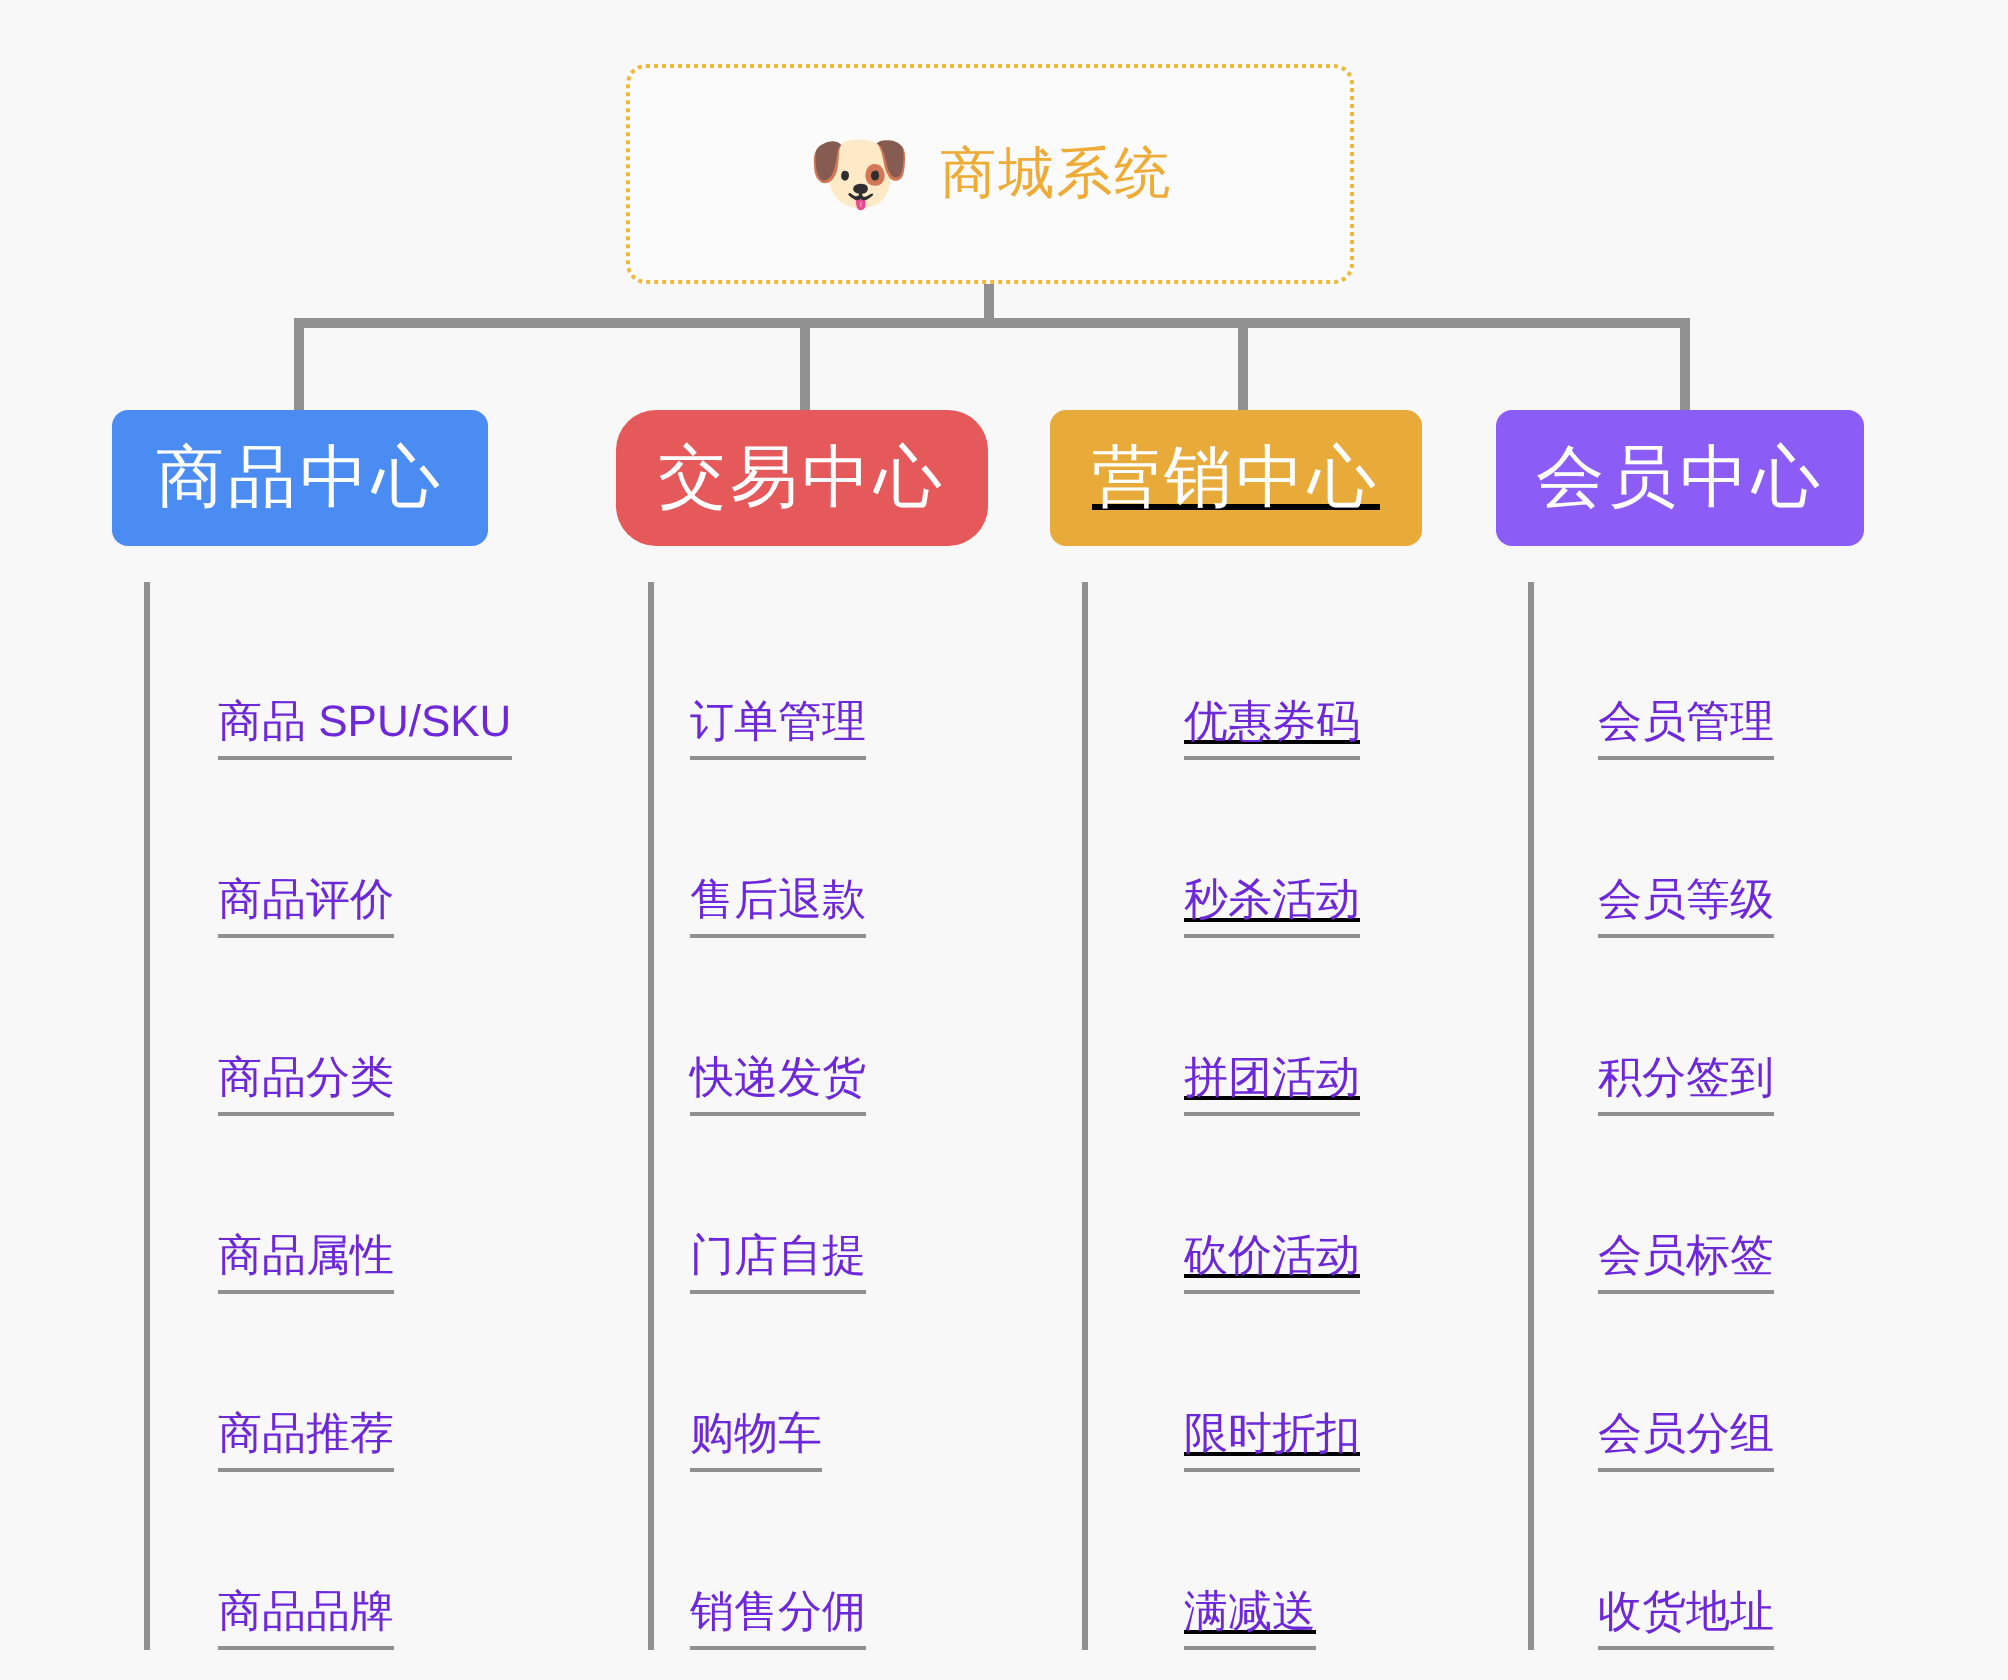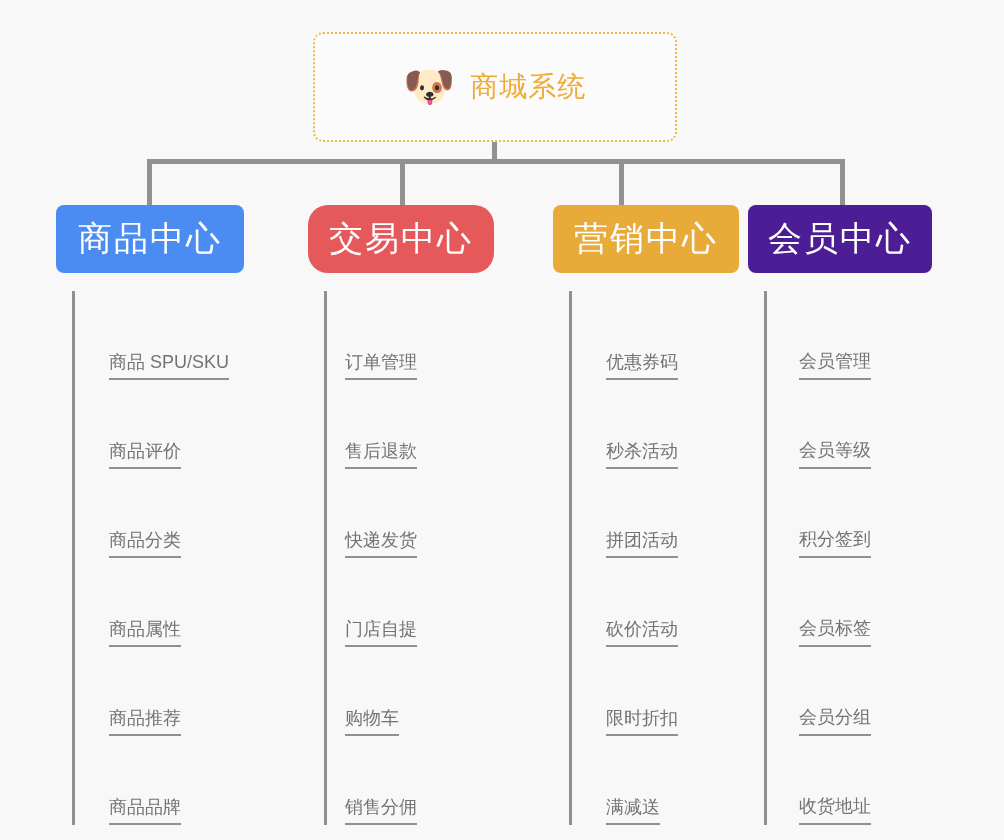--- a/index.html
+++ b/index.html
@@ -75,21 +75,21 @@
   .conn-drop.d4 { left: 840px; }
 
   
   .column {
     position: absolute;
     top: 205px;
     width: 220px;
   }
   .column.c1 { left: 56px; }
   .column.c2 { left: 308px; }
-  .column.c3 { left: 553px; }
+  .column.c3 { left: 525px; text-decoration: underline; }
   .column.c4 { left: 748px; }
 
   .cat-box {
     height: 68px;
     border-radius: 8px;
     display: flex;
     align-items: center;
     justify-content: center;
     color: #ffffff;
     font-size: 34px;
@@ -111,34 +111,34 @@
   }
   .leaf-item {
     position: relative;
     height: 89px;
     display: flex;
     align-items: flex-end;
     padding-left: 30px;
     box-sizing: border-box;
   }
   .leaf-label {
-    font-size: 18px;
-    color: #737373;
+    font-size: 22px;
+    color: #6d28d9;
     white-space: nowrap;
     padding-bottom: 4px;
     border-bottom: 2px solid #909090;
     line-height: 1.2;
     margin-top: 20px;
   }
 
   
   .column.c1 .leaf-item { padding-left: 34px; }
   .column.c2 .leaf-item { padding-left: 18px; }
-  .column.c3 .leaf-item { padding-left: 34px; }
-  .column.c4 .leaf-item { padding-left: 32px; font-family: Liberation Mono, monospace; }
+  .column.c3 .leaf-item { padding-left: 48px; }
+  .column.c4 .leaf-item { padding-left: 32px; }
 </style>
 </head>
 <body style="background: rgb(248, 248, 248);">
 
 <div id="mindmap">
 
   <div class="root-node">
     <span class="root-emoji">🐶</span>
     <span class="root-title">商城系统</span>
   </div>
@@ -222,21 +222,21 @@
       <div class="leaf-item">
         <span class="leaf-label">限时折扣</span>
       </div>
       <div class="leaf-item">
         <span class="leaf-label">满减送</span>
       </div>
     </div>
   </div>
 
   <div class="column c4">
-    <div class="cat-box w4" style="background: #4c1d95;">
+    <div class="cat-box w4" style="background: #8b5cf6;">
       <span>会员中心</span>
     </div>
     <div class="leaf-list">
       <div class="leaf-item">
         <span class="leaf-label">会员管理</span>
       </div>
       <div class="leaf-item">
         <span class="leaf-label">会员等级</span>
       </div>
       <div class="leaf-item">

